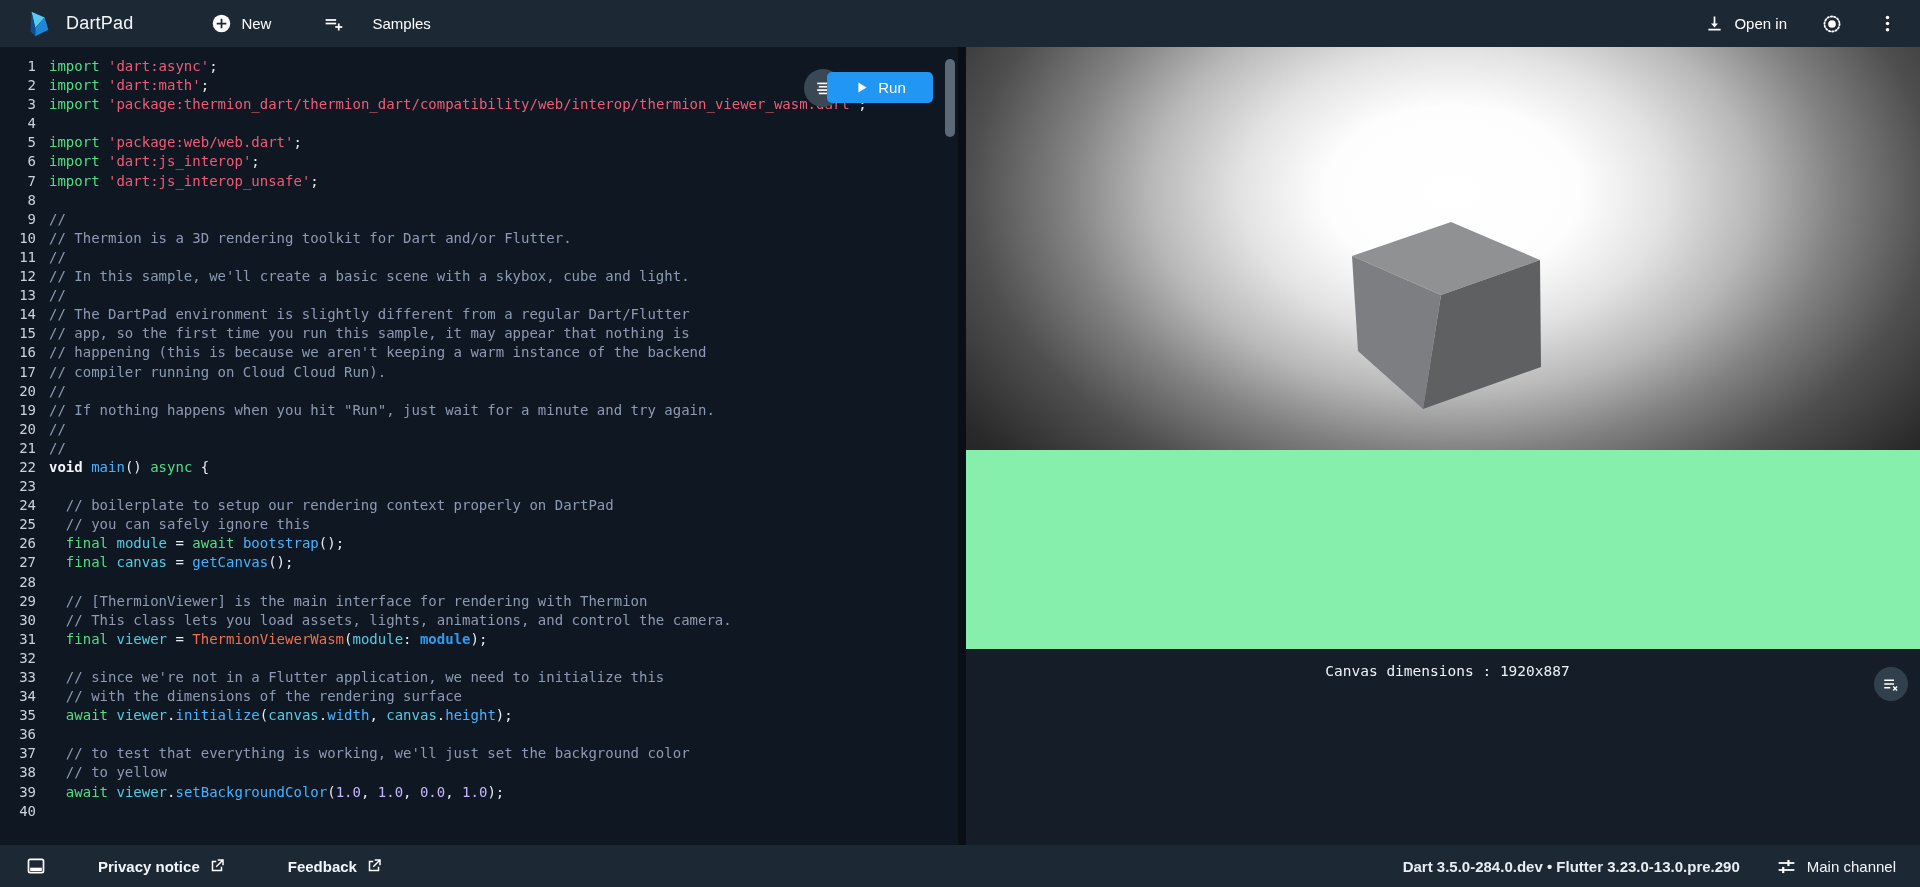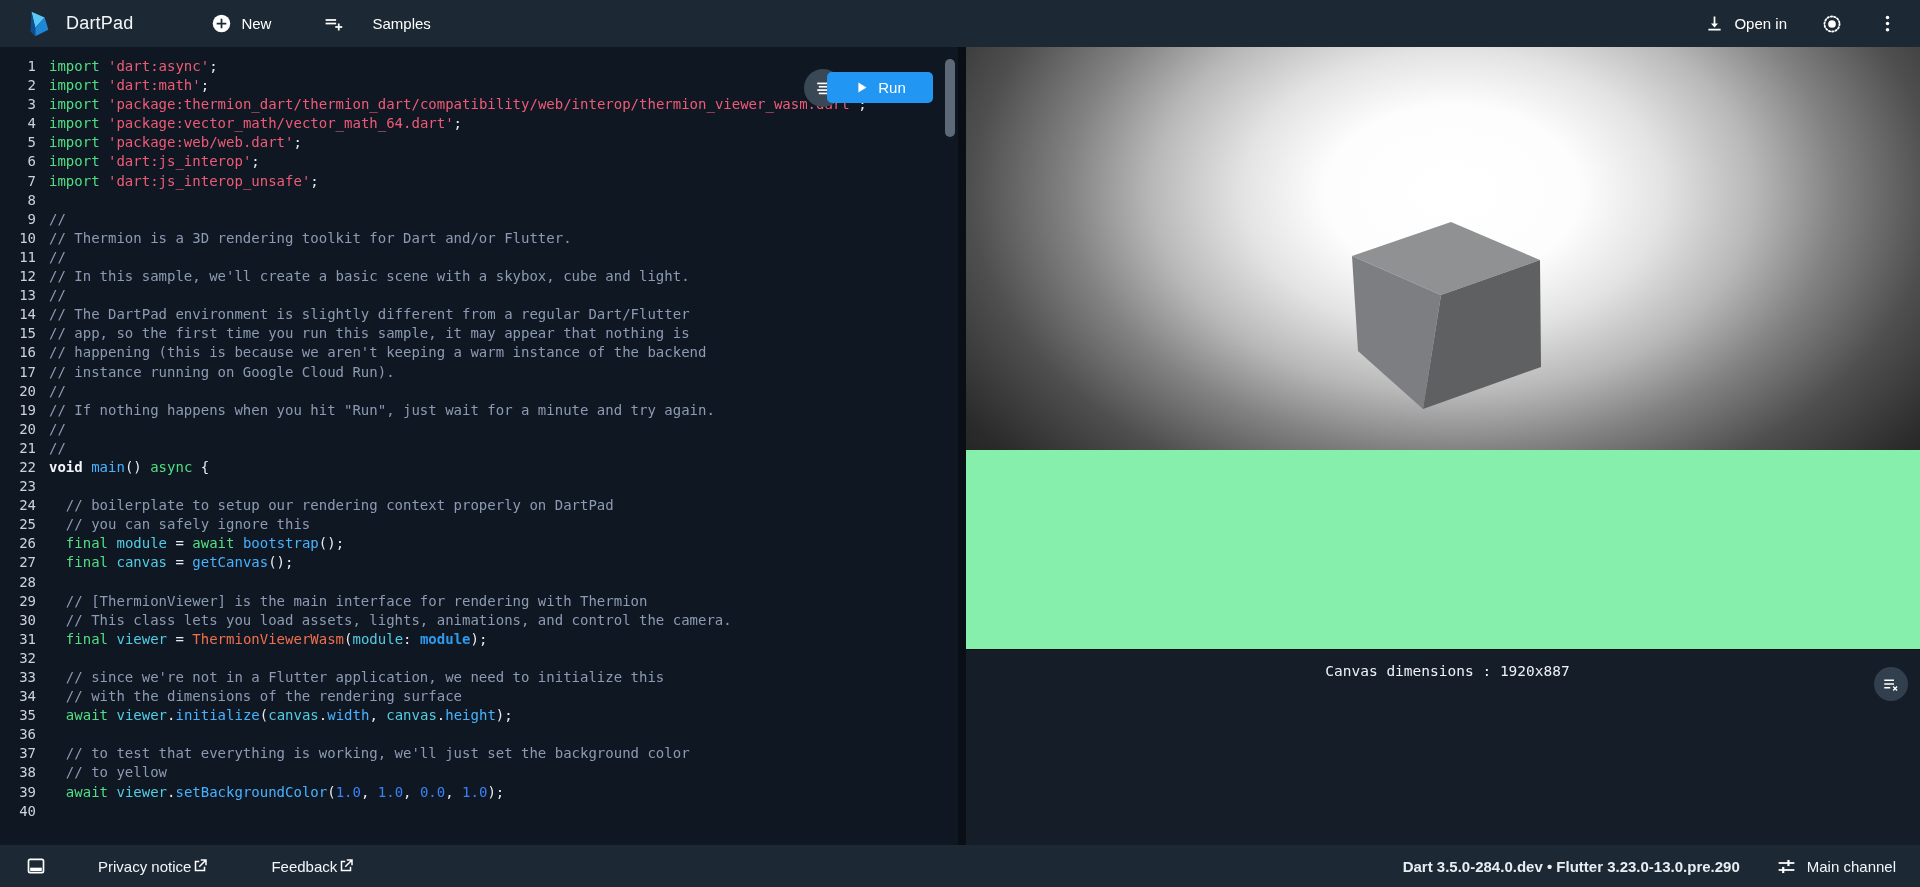--- a/index.html
+++ b/index.html
@@ -28,21 +28,21 @@
   .ln{flex:none;width:36px;text-align:right;color:#ccd3db;}
   .codeseg{margin-left:13px;}
   .tk-k{color:#52df84;}
   .tk-b{color:#f2f6fa;font-weight:bold;}
   .tk-s{color:#ef5b76;}
   .tk-c{color:#8c9bb3;}
   .tk-f{color:#47b2ff;}
   .tk-v{color:#52cde4;}
   .tk-t{color:#f0704d;}
   .tk-nb{color:#2d9bf0;font-weight:bold;}
-  .tk-n{color:#3b82f6;}
+  .tk-n{color:#c4b5fd;}
   .tk-p{color:#e6ecf2;}
 
   .format-btn{position:absolute;top:22px;right:116px;width:38px;height:38px;border-radius:50%;
               background:#3a4754;display:flex;align-items:center;justify-content:center;cursor:pointer;}
   .run-btn{position:absolute;top:25px;right:25px;height:31px;min-width:78px;border-radius:5px;
            background:var(--accent,#2196f3);display:flex;align-items:center;justify-content:center;
            gap:9px;padding:0 14px;cursor:pointer;font-size:15px;font-weight:500;color:#fff;}
   .scroll-thumb{position:absolute;top:12px;right:3px;width:10px;height:78px;border-radius:5px;background:#5d6977;}
 
   .splitter{position:absolute;top:47px;left:958px;width:8px;height:798px;background:#0a0f16;cursor:col-resize;}
@@ -58,21 +58,21 @@
            border-top:1px solid #0a0f16;box-sizing:border-box;}
   .console-text{padding:13px 0 0 9px;font-family:"DejaVu Sans Mono","Liberation Mono",monospace;
                 font-size:14.5px;color:#eef2f6;}
   .clear-btn{position:absolute;top:17px;right:12px;width:34px;height:34px;border-radius:50%;
              background:#32404e;display:flex;align-items:center;justify-content:center;cursor:pointer;}
 
   
   .footer{position:absolute;bottom:0;left:0;width:100%;height:42px;background:#1c2834;
           display:flex;align-items:center;z-index:5;}
   .ft-console{margin-left:26px;display:flex;align-items:center;cursor:pointer;}
-  .ft-link{display:flex;align-items:flex-end;gap:0;font-size:15px;font-weight:400;color:#f2f6fa;cursor:pointer;}
+  .ft-link{display:flex;align-items:flex-end;gap:8px;font-size:15px;font-weight:700;color:#f2f6fa;cursor:pointer;}
   .ft-privacy{margin-left:52px;}
   .ft-feedback{margin-left:62px;}
   .ft-right{margin-left:auto;display:flex;align-items:center;margin-right:24px;gap:36px;}
   .ft-version{font-size:15px;color:#e8edf2;font-weight:bold;}
   .ft-channel{display:flex;align-items:center;gap:10px;font-size:15px;font-weight:500;color:#f2f6fa;cursor:pointer;}
 </style>
 </head>
 <body>
 
 <div class="app">
@@ -125,34 +125,34 @@
           <circle cx="12" cy="19" r="2"></circle>
       </svg>
     </div>
   </div>
 
   <div class="editor">
     <div class="code-lines">
         <div class="line"><span class="ln">1</span><span class="codeseg"><span class="tk-k">import</span><span class="tk-p"> </span><span class="tk-s">'dart:async'</span><span class="tk-p">;</span></span></div>
         <div class="line"><span class="ln">2</span><span class="codeseg"><span class="tk-k">import</span><span class="tk-p"> </span><span class="tk-s">'dart:math'</span><span class="tk-p">;</span></span></div>
         <div class="line"><span class="ln">3</span><span class="codeseg"><span class="tk-k">import</span><span class="tk-p"> </span><span class="tk-s">'package:thermion_dart/thermion_dart/compatibility/web/interop/thermion_viewer_wasm.dart'</span><span class="tk-p">;</span></span></div>
-        <div class="line"><span class="ln">4</span><span class="codeseg"><span class="tk-k">import</span><span class="tk-p"> </span><span class="tk-s">'package:vector_math/vector_math_64.dart'</span><span class="tk-p">;</span></span></div>
+        <div class="line"><span class="ln">4</span></div>
         <div class="line"><span class="ln">5</span><span class="codeseg"><span class="tk-k">import</span><span class="tk-p"> </span><span class="tk-s">'package:web/web.dart'</span><span class="tk-p">;</span></span></div>
         <div class="line"><span class="ln">6</span><span class="codeseg"><span class="tk-k">import</span><span class="tk-p"> </span><span class="tk-s">'dart:js_interop'</span><span class="tk-p">;</span></span></div>
         <div class="line"><span class="ln">7</span><span class="codeseg"><span class="tk-k">import</span><span class="tk-p"> </span><span class="tk-s">'dart:js_interop_unsafe'</span><span class="tk-p">;</span></span></div>
         <div class="line"><span class="ln">8</span><span class="codeseg"></span></div>
         <div class="line"><span class="ln">9</span><span class="codeseg"><span class="tk-c">//</span></span></div>
         <div class="line"><span class="ln">10</span><span class="codeseg"><span class="tk-c">// Thermion is a 3D rendering toolkit for Dart and/or Flutter.</span></span></div>
         <div class="line"><span class="ln">11</span><span class="codeseg"><span class="tk-c">//</span></span></div>
         <div class="line"><span class="ln">12</span><span class="codeseg"><span class="tk-c">// In this sample, we'll create a basic scene with a skybox, cube and light.</span></span></div>
         <div class="line"><span class="ln">13</span><span class="codeseg"><span class="tk-c">//</span></span></div>
         <div class="line"><span class="ln">14</span><span class="codeseg"><span class="tk-c">// The DartPad environment is slightly different from a regular Dart/Flutter</span></span></div>
         <div class="line"><span class="ln">15</span><span class="codeseg"><span class="tk-c">// app, so the first time you run this sample, it may appear that nothing is</span></span></div>
         <div class="line"><span class="ln">16</span><span class="codeseg"><span class="tk-c">// happening (this is because we aren't keeping a warm instance of the backend</span></span></div>
-        <div class="line"><span class="ln">17</span><span class="codeseg"><span class="tk-c">// instance running on Google Cloud Run).</span></span></div>
+        <div class="line"><span class="ln">17</span><span class="codeseg"><span class="tk-c">// compiler running on Cloud Cloud Run).</span></span></div>
         <div class="line"><span class="ln">20</span><span class="codeseg"><span class="tk-c">//</span></span></div>
         <div class="line"><span class="ln">19</span><span class="codeseg"><span class="tk-c">// If nothing happens when you hit "Run", just wait for a minute and try again.</span></span></div>
         <div class="line"><span class="ln">20</span><span class="codeseg"><span class="tk-c">//</span></span></div>
         <div class="line"><span class="ln">21</span><span class="codeseg"><span class="tk-c">//</span></span></div>
         <div class="line"><span class="ln">22</span><span class="codeseg"><span class="tk-b">void</span><span class="tk-p"> </span><span class="tk-f">main</span><span class="tk-p">() </span><span class="tk-k">async</span><span class="tk-p"> {</span></span></div>
         <div class="line"><span class="ln">23</span><span class="codeseg"></span></div>
         <div class="line"><span class="ln">24</span><span class="codeseg"><span class="tk-p">  </span><span class="tk-c">// boilerplate to setup our rendering context properly on DartPad</span></span></div>
         <div class="line"><span class="ln">25</span><span class="codeseg"><span class="tk-p">  </span><span class="tk-c">// you can safely ignore this</span></span></div>
         <div class="line"><span class="ln">26</span><span class="codeseg"><span class="tk-p">  </span><span class="tk-k">final</span><span class="tk-p"> </span><span class="tk-v">module</span><span class="tk-p"> = </span><span class="tk-k">await</span><span class="tk-p"> </span><span class="tk-f">bootstrap</span><span class="tk-p">();</span></span></div>
         <div class="line"><span class="ln">27</span><span class="codeseg"><span class="tk-p">  </span><span class="tk-k">final</span><span class="tk-p"> </span><span class="tk-v">canvas</span><span class="tk-p"> = </span><span class="tk-f">getCanvas</span><span class="tk-p">();</span></span></div>

